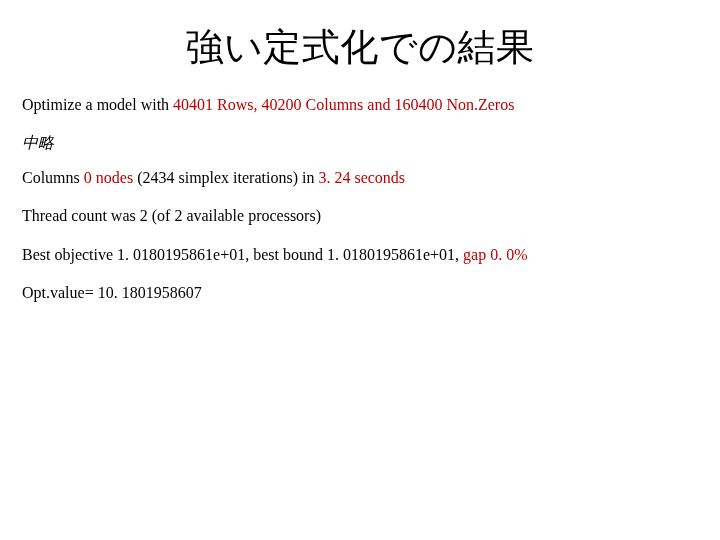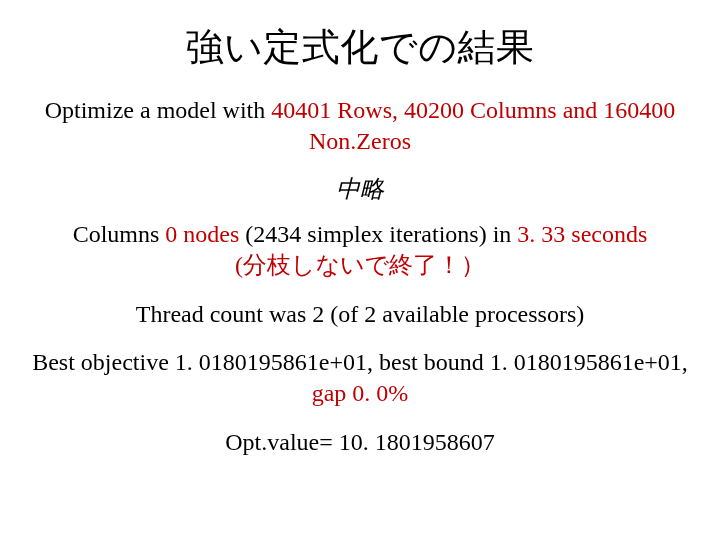--- a/index.html
+++ b/index.html
@@ -19,23 +19,22 @@
   }
   .title {
     text-align: center;
     font-size: 38px;
     font-weight: 400;
     margin: 4px 0 22px 0;
     letter-spacing: 0.5px;
   }
   .body p {
     margin: 0 0 18px 0;
-    font-size: 24px;
+    font-size: 16px;
     line-height: 1.28;
-    text-align: center;
   }
   .body p.tight {
     margin-bottom: 14px;
     font-style: italic;
   }
   .red { color: #c00000; }
 </style>
 </head>
 <body>
 
@@ -45,22 +44,21 @@
 
   <div class="body">
 
     <p>
       <span>Optimize a model with </span><span class="red">40401 Rows, 40200 Columns and 160400 Non.Zeros</span>
     </p>
 
     <p class="tight">中略</p>
 
     <p>
-      <span>Columns </span><span class="red">0 nodes </span><span>(2434 simplex iterations) in </span><span class="red">3. 33 seconds</span><br>
-      <span class="red">(分枝しないで終了！）</span>
+      <span>Columns </span><span class="red">0 nodes </span><span>(2434 simplex iterations) in </span><span class="red">3. 24 seconds</span><br>
     </p>
 
     <p>Thread count was 2 (of 2 available processors)</p>
 
 
     <p>
       <span>Best objective 1. 0180195861e+01, best bound 1. 0180195861e+01, </span><span class="red">gap 0. 0%</span>
     </p>
 
     <p>Opt.value= 10. 1801958607</p>

